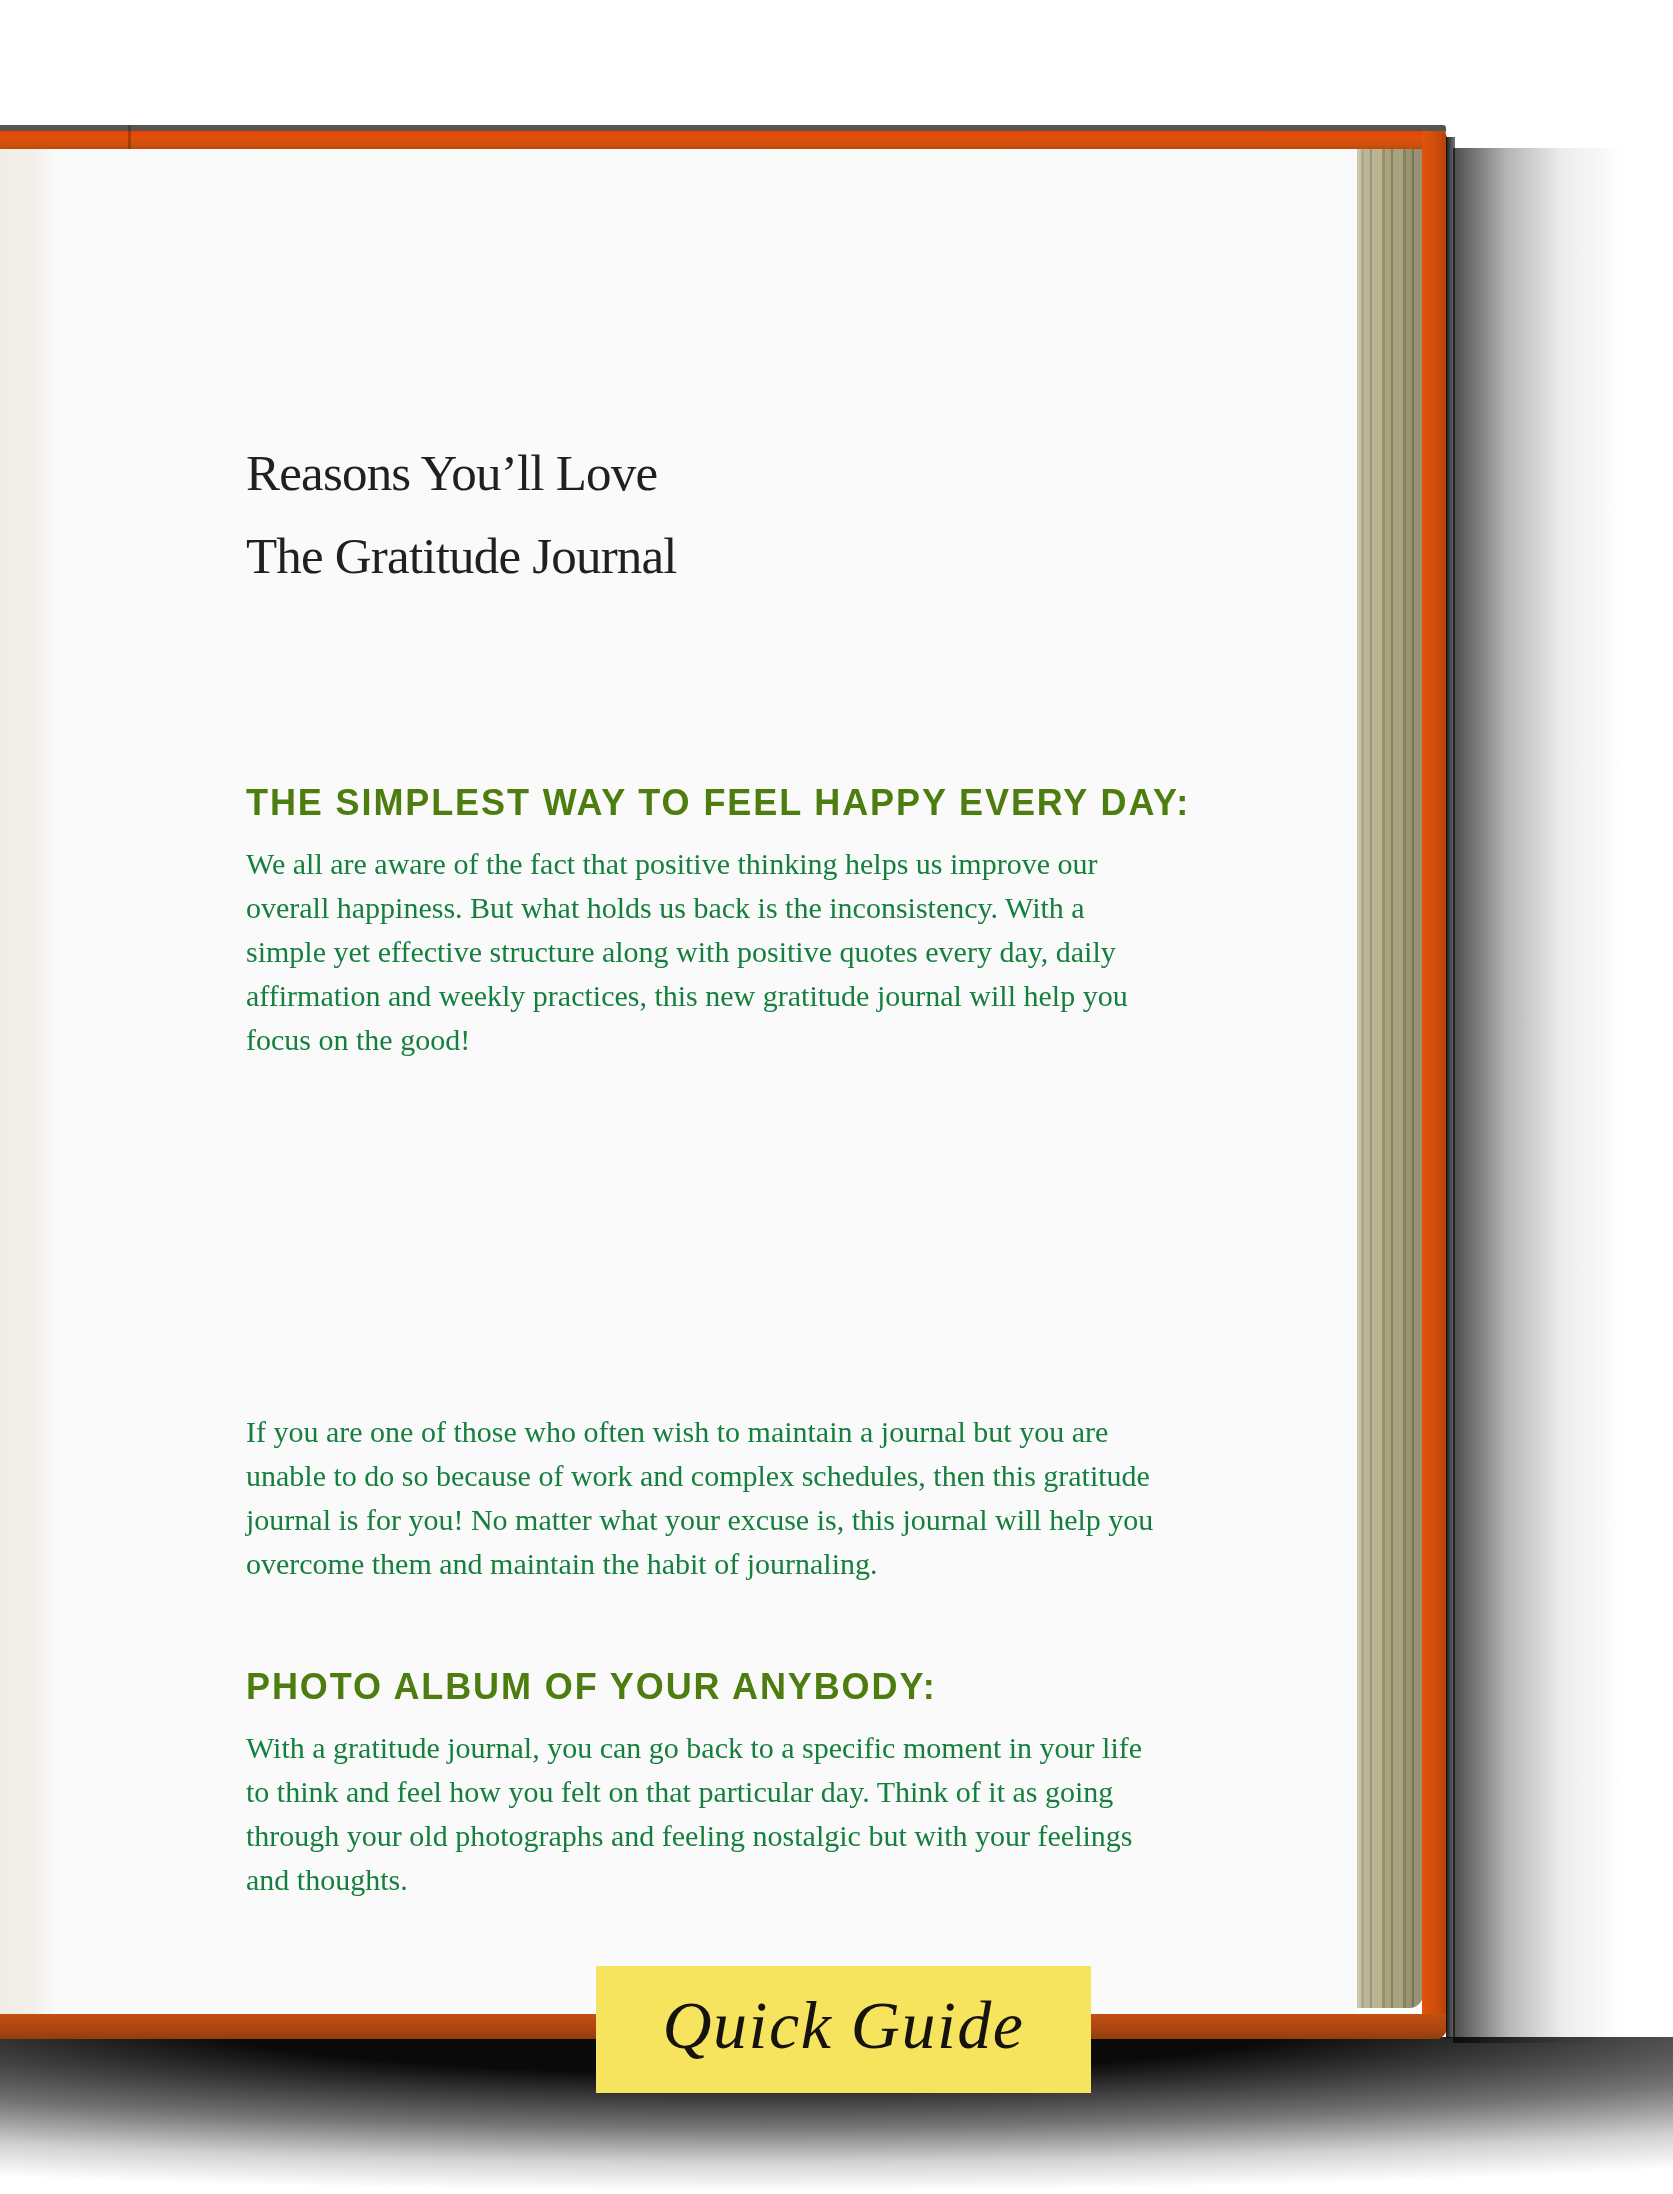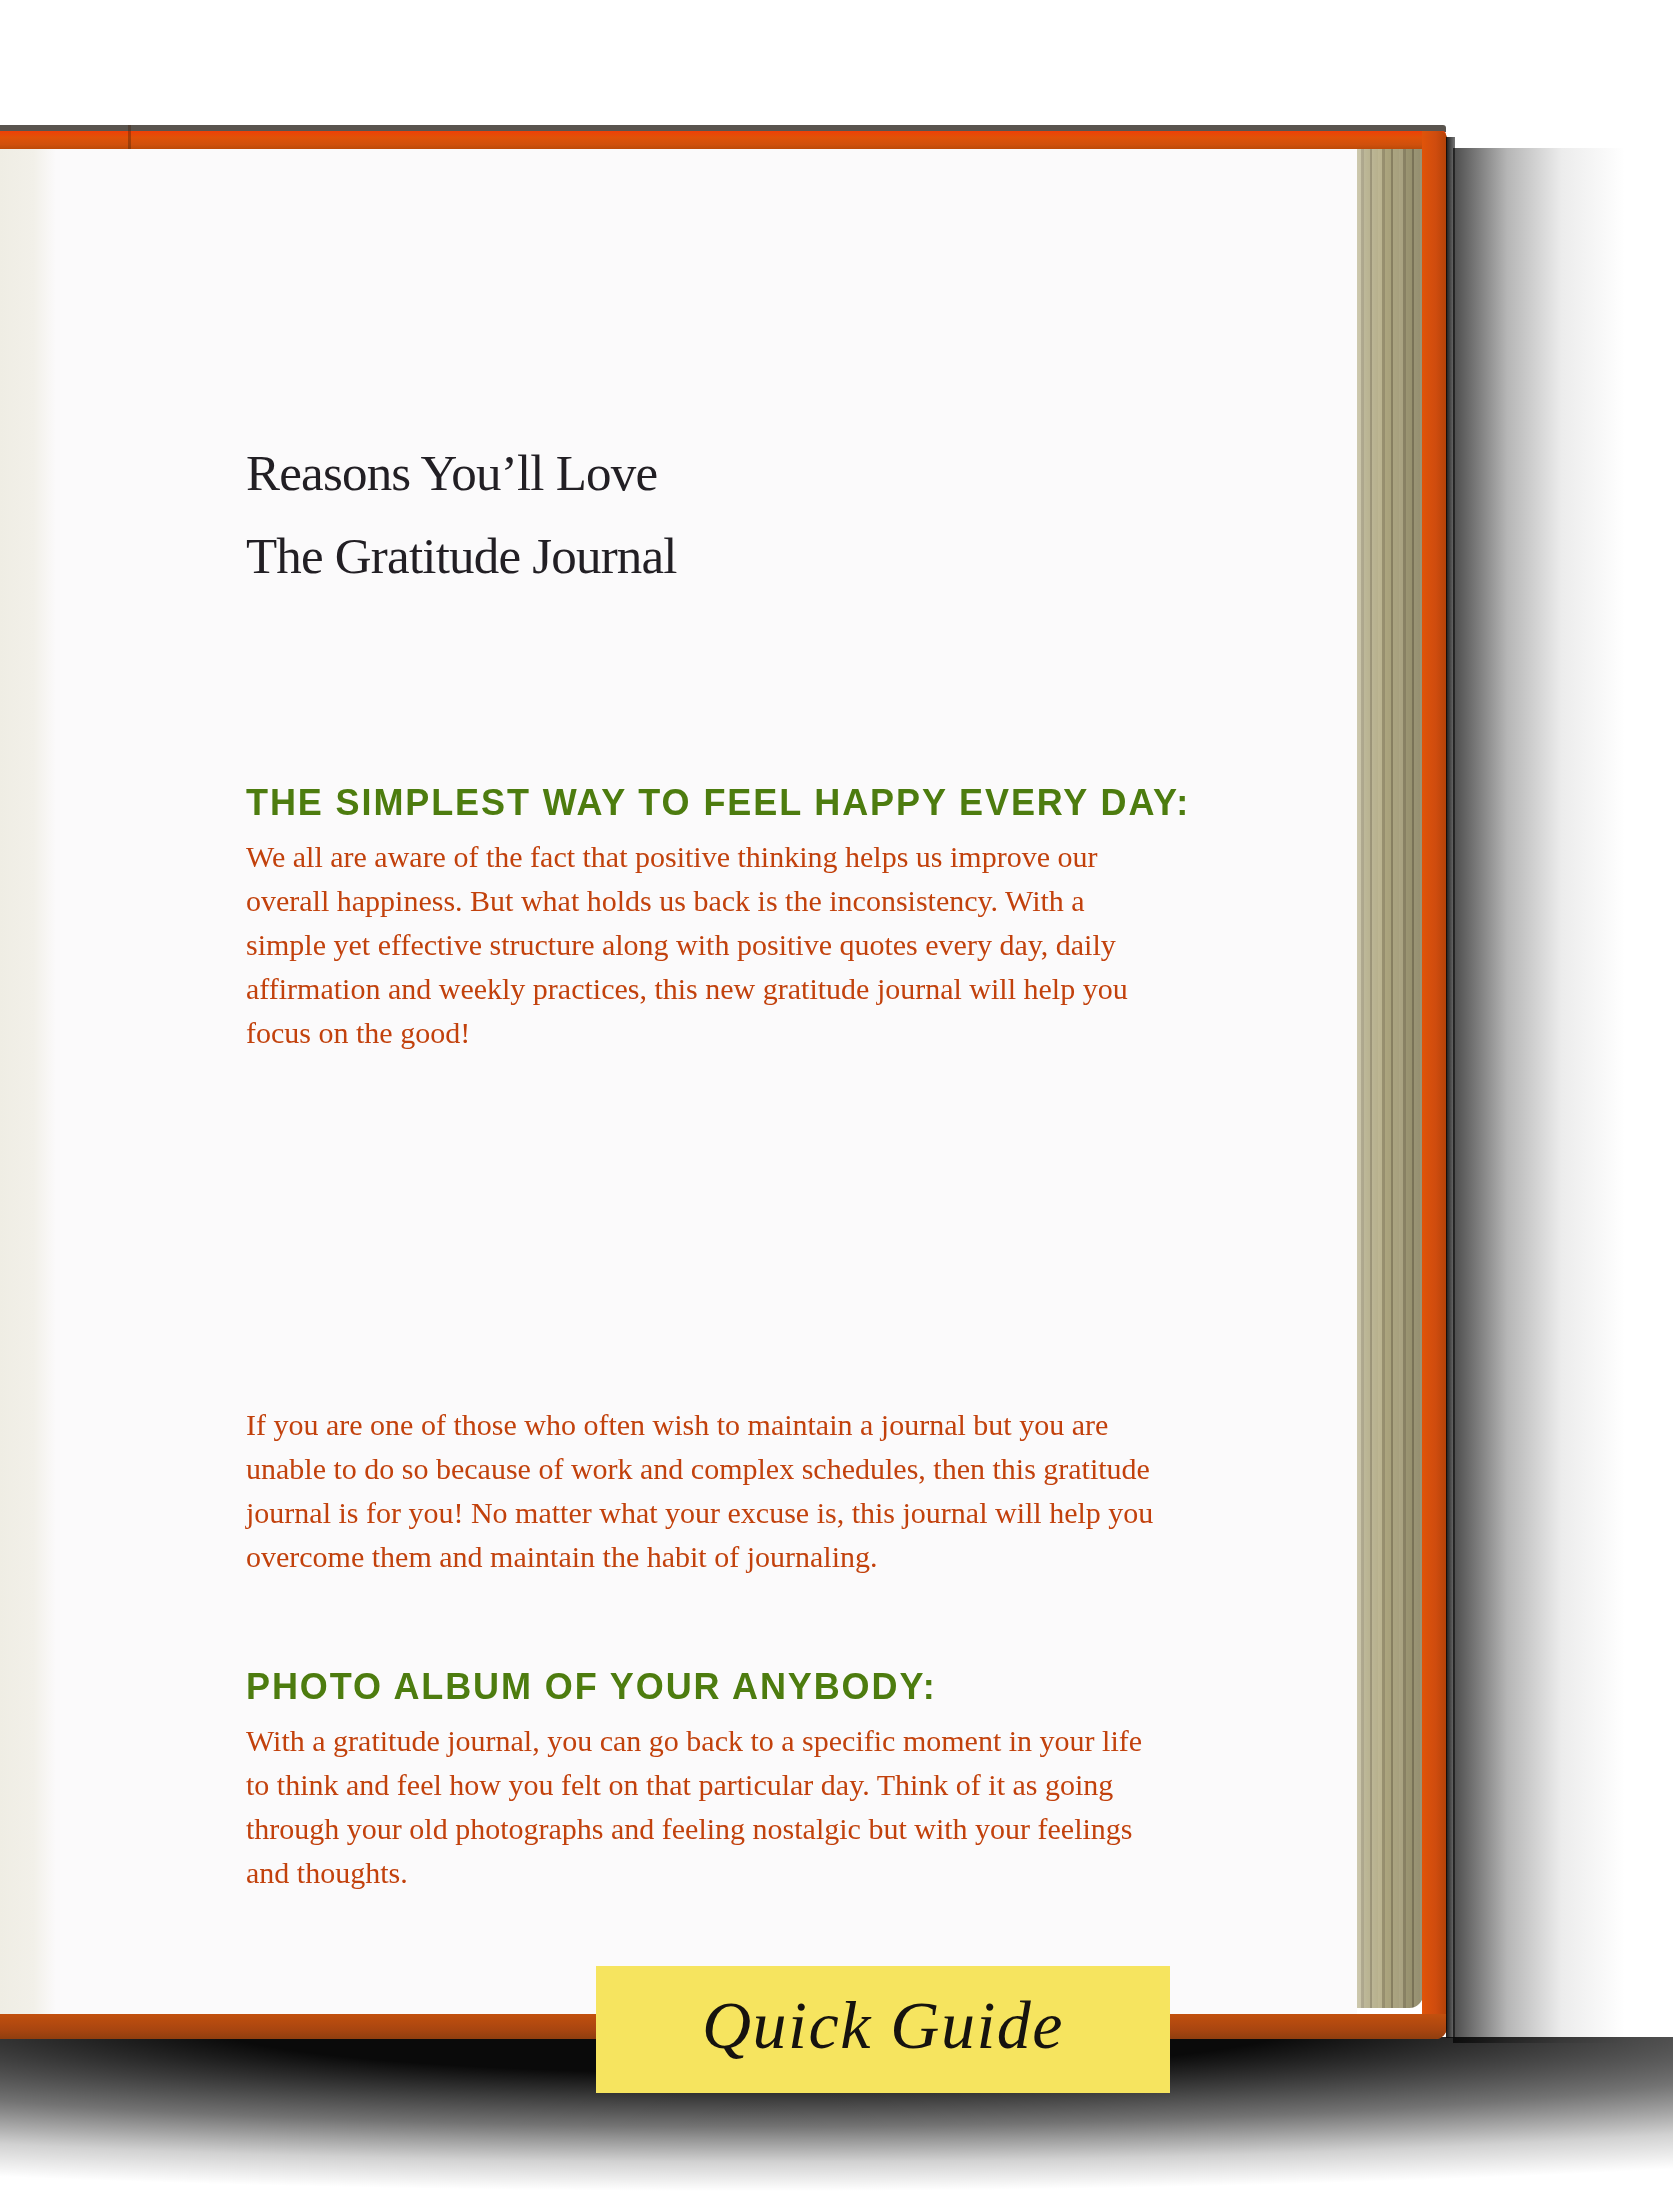--- a/index.html
+++ b/index.html
@@ -41,24 +41,24 @@
     background:radial-gradient(130% 125% at 45% -8%,
       rgba(0,0,0,0.96) 25%,rgba(0,0,0,0.55) 52%,rgba(0,0,0,0.18) 70%,rgba(0,0,0,0) 85%);z-index:1;}
   
   .title{position:absolute;left:246px;top:432px;width:981px;
     font-size:51px;line-height:83px;letter-spacing:-0.8px;color:#221f24;
     white-space:pre-line;z-index:6;}
   .section{position:absolute;left:246px;width:973px;z-index:6;}
   .sec-1{top:785px;} .sec-2{top:1115px;} .sec-3{top:1388px;} .sec-4{top:1669px;}
   .heading{font-family:"Liberation Sans",sans-serif;font-weight:bold;
     font-size:36px;line-height:35px;letter-spacing:1.9px;color:#4d7c0f;}
-  .body-text{margin-top:15px;font-size:30px;line-height:44px;color:#c2410c;
+  .body-text{margin-top:22px;font-size:30px;line-height:44px;color:#15803d;
     white-space:pre-line;}
   
-  .banner{position:absolute;left:596px;top:1966px;width:574px;height:127px;
+  .banner{position:absolute;left:596px;top:1966px;width:495px;height:127px;
     background:#f6e45f;z-index:7;display:flex;align-items:center;justify-content:center;}
   .banner-label{font-style:italic;font-size:68px;color:#16130f;letter-spacing:1.5px;
     padding-bottom:7.5px;}
 </style>
 </head>
 <body>
 
 <div class="canvas">
 
   <div class="right-shadow"></div>

